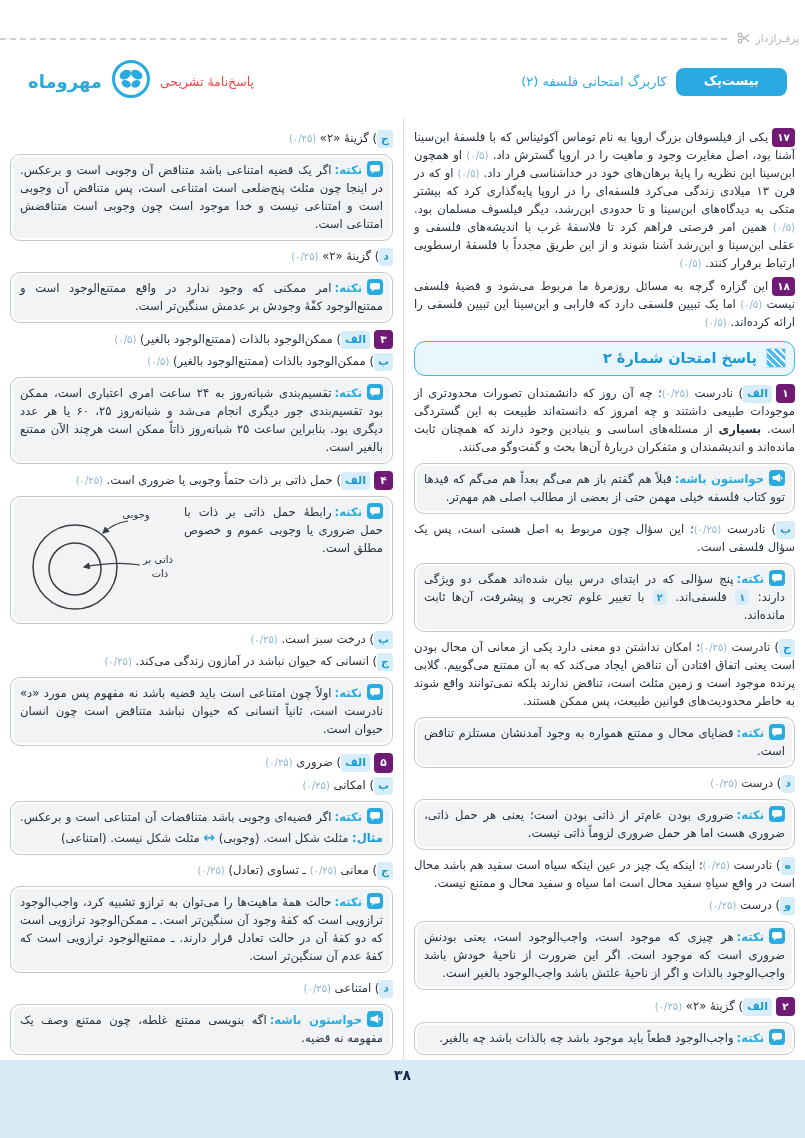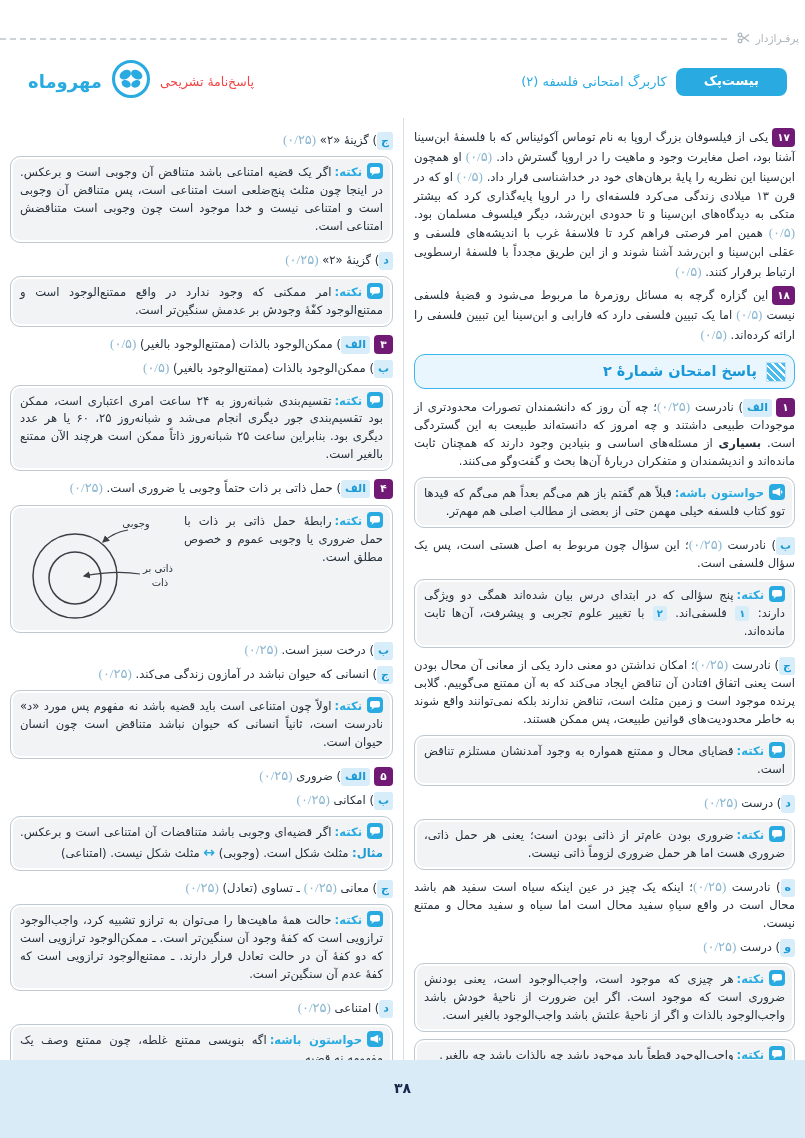--- a/index.html
+++ b/index.html
@@ -23,21 +23,21 @@
   .columns{position:absolute;top:118px;right:8px;left:8px;height:942px;display:flex;overflow:hidden;}
   .col{box-sizing:border-box;}
   .col-right{width:394px;padding:6px 2px 0 10px;border-left:1px solid #d9dee2;}
   .col-left{width:395px;padding:8px 10px 0 2px;}
   
   .ans{margin:4px 0;text-align:justify;}
   .q-badge{display:inline-block;background:#701a75;color:#fff;border-radius:4px;font-size:10.5px;
            font-weight:bold;padding:1px 5px 2px;margin-left:4px;min-width:9px;text-align:center;}
   .l-badge{display:inline-block;background:#d7edfa;color:#1b9ad5;border-radius:3px;font-size:11px;
            font-weight:bold;padding:0 4px 1px;}
-  .s-score{color:#8ab6d0;font-size:13px;font-family:Liberation Serif, serif;}
+  .s-score{color:#8ab6d0;font-size:10px;}
   .s-bold{font-weight:bold;}
   .s-mini{background:#d7edfa;color:#1b9ad5;border-radius:3px;font-size:10px;font-weight:bold;
           padding:0 4px;margin:0 2px;display:inline-block;}
   .s-bluebold{color:#1b9ad5;font-weight:bold;}
   .s-arrow{color:#29abe2;font-weight:bold;font-size:14px;}
   
   .notebox{background:#f2f3f5;border:1px solid #bfc9d1;border-radius:10px;
            box-shadow:inset 0 0 0 2px #ffffff;padding:6px 9px;margin:6px 0 7px;text-align:justify;}
   .nlabel{color:#29abe2;font-weight:bold;margin-left:3px;}
   .icon-chip{display:inline-block;width:16px;height:16px;vertical-align:-3px;margin-left:5px;}
@@ -48,21 +48,21 @@
   .stripe-icon{width:18px;height:18px;border:1px solid #bfe4f7;
                background:repeating-linear-gradient(45deg,#ffffff 0 2px,#4cbcee 2px 5px);}
   .section-title{color:#1898d8;font-weight:bold;font-size:14.5px;}
   
   .diagbox{display:flex;gap:6px;align-items:flex-start;}
   .diag-text{flex:1;}
   .diagram{flex:0 0 auto;margin-top:2px;}
   .diagram text{font-family:"DejaVu Sans",sans-serif;font-size:10px;fill:#26313c;direction:rtl;}
   
   .footer{position:absolute;left:0;right:0;bottom:0;height:78px;background:#d8ebf7;}
-  .page-num{text-align:center;padding-top:18px;font-weight:bold;color:#16284a;font-size:14px;}
+  .page-num{text-align:center;padding-top:5px;font-weight:bold;color:#16284a;font-size:14px;}
 </style>
 </head>
 <body>
 
 <div class="page">
 
   <div class="perf-row">
     <span>پرفـراژدار</span>
     <span class="icon-chip" style="width:14px;height:12px">
       <svg width="14" height="12" viewBox="0 0 14 12">
@@ -182,20 +182,23 @@
       <div class="notebox">
         <span class="icon-chip">
           <svg viewBox="0 0 16 16" width="16" height="16">
               <rect width="16" height="16" rx="4" fill="#29abe2"></rect>
               <rect x="3" y="4" width="10" height="6.5" rx="2" fill="#fff"></rect>
               <path d="M5.4 10.2 L4.4 12.8 L8 10.2 Z" fill="#fff"></path>
             </svg>
         </span><span class="nlabel">نکته:</span><span class="txt"><span>هر چیزی که موجود است، واجب‌الوجود است، یعنی بودنش ضروری است که موجود است. اگر این ضرورت از ناحیهٔ خودش باشد واجب‌الوجود بالذات و اگر از ناحیهٔ علتش باشد واجب‌الوجود بالغیر است.</span></span>
       </div>
 
+      <div class="ans">
+        <span class="q-badge">۲</span><span class="l-badge">الف</span><span class="txt"><span>) گزینهٔ «۲» </span><span class="s-score">(۰/۲۵)</span></span>
+      </div>
 
       <div class="notebox">
         <span class="icon-chip">
           <svg viewBox="0 0 16 16" width="16" height="16">
               <rect width="16" height="16" rx="4" fill="#29abe2"></rect>
               <rect x="3" y="4" width="10" height="6.5" rx="2" fill="#fff"></rect>
               <path d="M5.4 10.2 L4.4 12.8 L8 10.2 Z" fill="#fff"></path>
             </svg>
         </span><span class="nlabel">نکته:</span><span class="txt"><span>واجب‌الوجود قطعاً باید موجود باشد چه بالذات باشد چه بالغیر.</span></span>
       </div>

